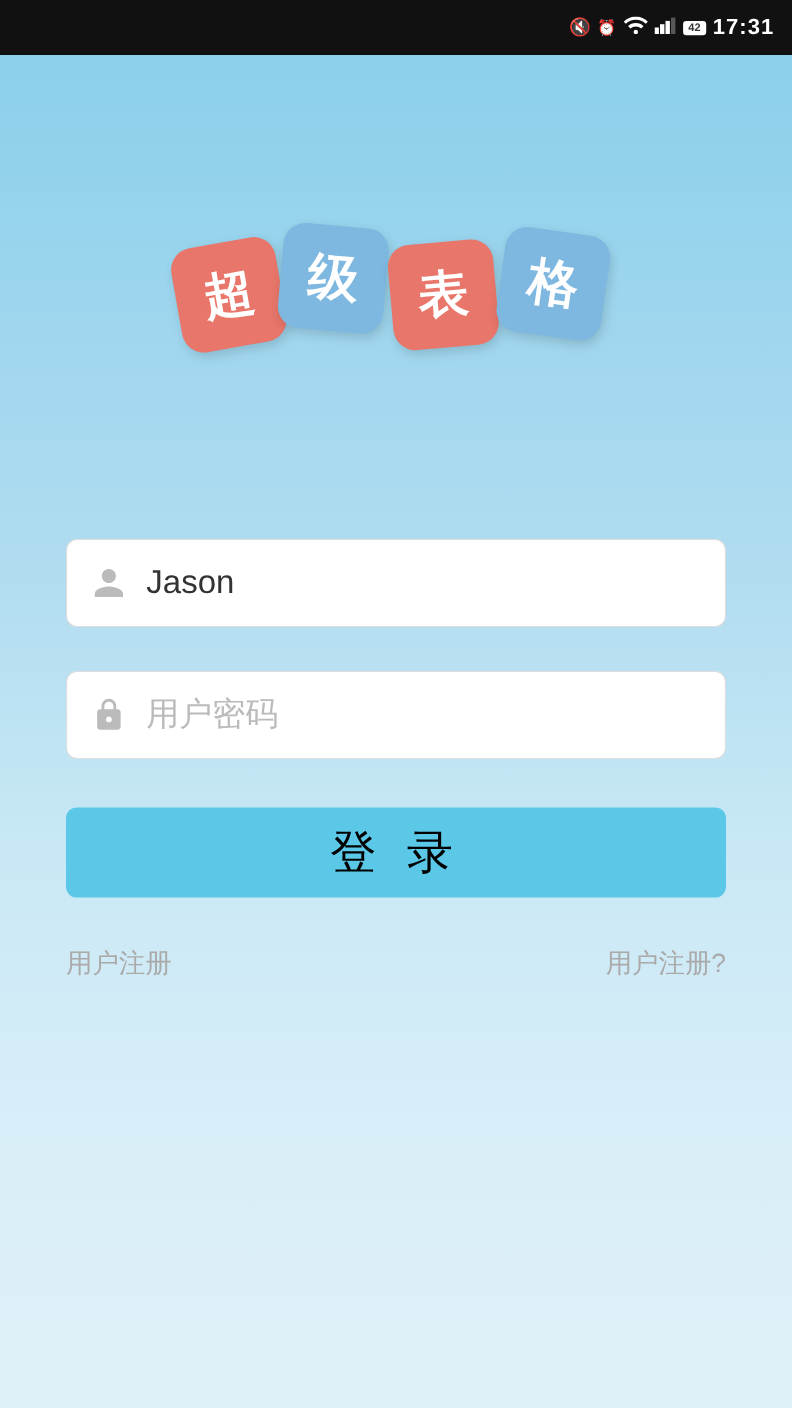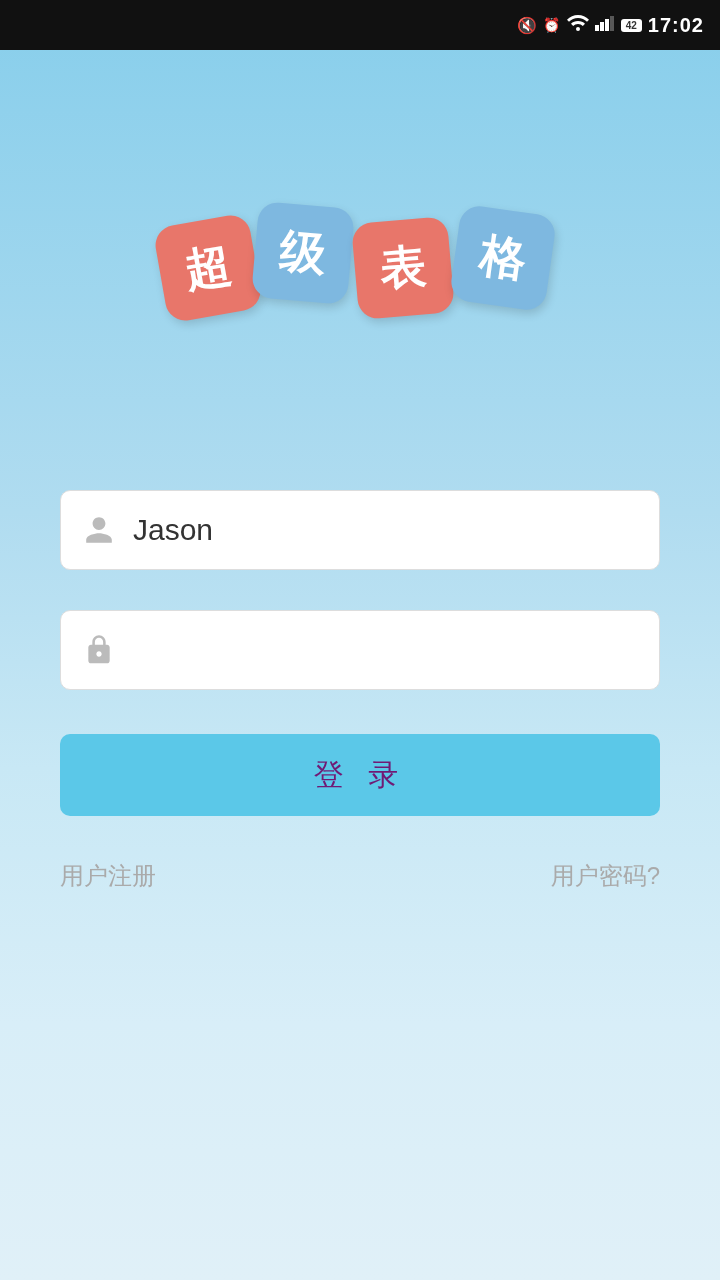--- a/index.html
+++ b/index.html
@@ -154,22 +154,22 @@
     .input-field::placeholder {
       color: #bbb;
     }
 
     .login-button {
       width: 100%;
       height: 82px;
       background: #5BC8E8;
       border: none;
       border-radius: 10px;
-      color: #701a75;
-      font-size: 30px;
+      color: #000000;
+      font-size: 42px;
       letter-spacing: 8px;
       cursor: pointer;
       font-family: inherit;
       margin-top: 4px;
     }
 
     .links-row {
       width: 100%;
       display: flex;
       justify-content: space-between;
@@ -213,21 +213,21 @@
         <rect x="0" y="10" width="4" height="6"></rect>
         <rect x="5" y="7" width="4" height="9"></rect>
         <rect x="10" y="4" width="4" height="12"></rect>
         <rect x="15" y="1" width="4" height="15" opacity="0.3"></rect>
       </svg>
     </span>
 
     <span class="status-icon" style="font-size:10px; background:white; color:#333; padding:1px 5px; border-radius:3px; font-weight:bold;">
       <span>42</span>
     </span>
-    <span class="status-text">17:02</span>
+    <span class="status-text">17:31</span>
   </div>
 </div>
 
 <div class="main-content">
 
   <div class="logo-area">
     <div class="logo-tile tile-1">超</div>
     <div class="logo-tile tile-2">级</div>
     <div class="logo-tile tile-3">表</div>
     <div class="logo-tile tile-4">格</div>
@@ -243,23 +243,24 @@
       </div>
       <input class="input-field" type="text" value="Jason" style="">
     </div>
 
     <div class="input-wrapper">
       <div class="input-icon">
         <svg class="lock-svg" viewBox="0 0 24 24">
           <path d="M18 8h-1V6c0-2.8-2.2-5-5-5S7 3.2 7 6v2H6c-1.1 0-2 .9-2 2v10c0 1.1.9 2 2 2h12c1.1 0 2-.9 2-2V10c0-1.1-.9-2-2-2zm-6 9c-1.1 0-2-.9-2-2s.9-2 2-2 2 .9 2 2-.9 2-2 2zm3.1-9H8.9V6c0-1.7 1.4-3.1 3.1-3.1 1.7 0 3.1 1.4 3.1 3.1v2z"></path>
         </svg>
       </div>
+      <input class="input-field" type="password" placeholder="用户密码" style="">
     </div>
 
     <button class="login-button">登 录</button>
 
     <div class="links-row">
       <span class="link-text">用户注册</span>
-      <span class="link-text">用户密码?</span>
+      <span class="link-text">用户注册?</span>
     </div>
 
   </div>
 </div>
 
 </body></html>

